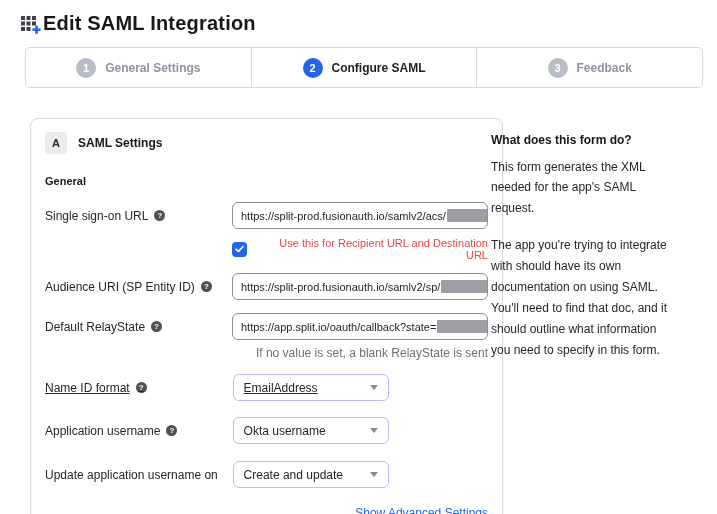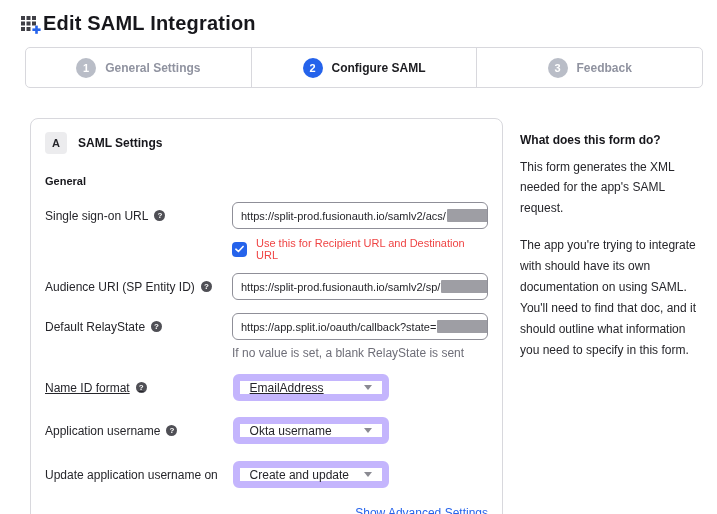--- a/index.html
+++ b/index.html
@@ -27,48 +27,48 @@
 
   
   .panel { position:absolute; left:30px; top:118px; width:473px; height:500px; background:#fff;
            border:1px solid #d8d8dd; border-radius:8px; padding:13px 14px; }
   .panel-head { display:flex; align-items:center; gap:11px; }
   .badge { width:22px; height:22px; background:#ececee; border-radius:4px; display:flex;
            align-items:center; justify-content:center; font-size:11px; font-weight:700; color:#26262b; }
   .panel-title { font-size:12px; font-weight:700; color:#17171c; }
   .group-title { margin:21px 0 15px 0; font-size:11px; font-weight:700; color:#17171c; }
 
-  .form-row { display:flex; align-items:flex-start; }
+  .form-row { display:flex; align-items:flex-start;text-align:right; }
   .label-cell { width:188px; padding-top:7px; font-size:12px; color:#26262b; display:flex;
                 align-items:flex-start; gap:6px; line-height:1.25; }
   .control-cell { width:256px; }
   .help { width:11px; height:11px; flex:none; margin-top:1px; border-radius:50%; background:#4f4f55;
           color:#fff; font-size:8px; font-weight:700; display:inline-flex; align-items:center;
           justify-content:center; cursor:pointer; }
   .text-input { width:256px; height:27px; border:1px solid #8f8f98; border-radius:6px; padding:12px 8px;
                 display:flex; align-items:center; font-size:11px; color:#26262b; background:#fff;
                 white-space:nowrap; overflow:hidden; }
   .redact { display:inline-block; flex:none; height:13px; background:var(--redact); border-radius:1px; margin-left:1px; }
   .redact-acs { width:52px; } .redact-sp { width:55px; } .redact-relay { width:62px; }
   .checkbox-row { display:flex; align-items:center; gap:9px; margin-top:8px; font-size:11px; color:#ef4444; }
   .checkbox { width:15px; height:15px; flex:none; background:var(--accent); border-radius:4px;
               display:flex; align-items:center; justify-content:center; cursor:pointer; }
   .hint { margin-top:6px; font-size:12px; color:#6e6e78; }
-  .select { width:156px; height:27px; border:7px solid #c4b5fd; border-radius:6px; padding:0 10px;
+  .select { width:156px; height:27px; border:1px solid #c4b5fd; border-radius:6px; padding:0 10px;
             display:flex; align-items:center; justify-content:space-between; font-size:12px;
             color:#26262b; background:#fff; cursor:pointer; }
   .caret { width:0; height:0; border-left:4px solid transparent; border-right:4px solid transparent;
            border-top:5px solid #8a8a92; }
   .mb1 { margin-bottom:12px; } .mb2 { margin-bottom:13px; } .mb3 { margin-bottom:14px; }
   .mb4 { margin-bottom:16px;text-decoration:underline; } .mb5 { margin-bottom:17px; }
   .advanced { margin-top:18px; text-align:right; font-size:12px; }
   .advanced a { color:var(--accent); text-decoration:none; cursor:pointer; }
 
   
-  .side { position:absolute; left:520px; top:131px; width:186px; }
+  .side { position:absolute; left:491px; top:131px; width:186px; }
   .side h3 { margin:0 0 7px 0; font-size:12px; font-weight:700; color:#17171c; line-height:1.55; }
   .side p { margin:0 0 16px 0; font-size:12px; color:#26262b; line-height:1.74; }
 </style>
 </head>
 <body>
 
 <div class="app">
 
   <div class="page-header">
     <span class="apps-icon">

